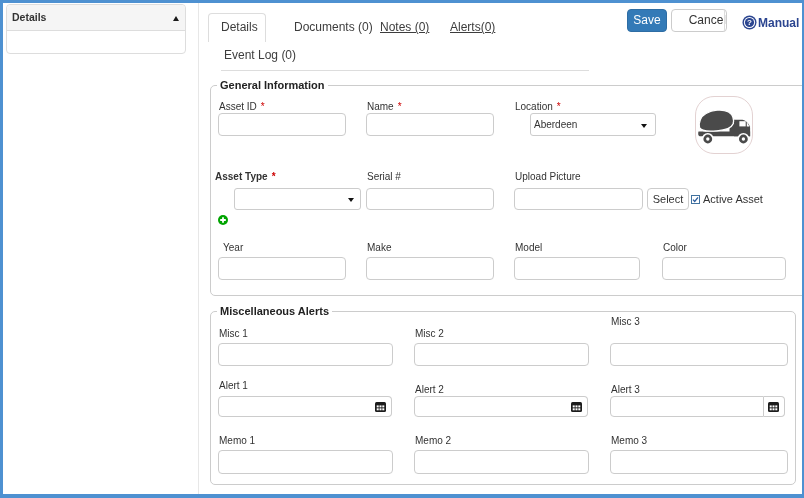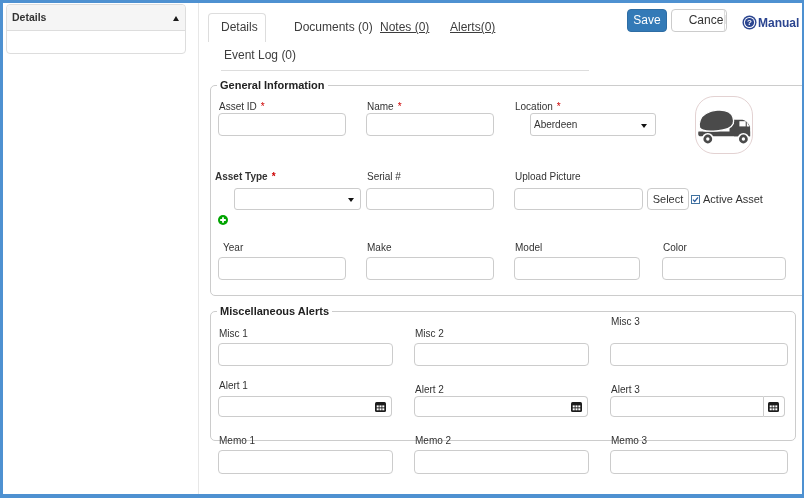--- a/index.html
+++ b/index.html
@@ -103,21 +103,21 @@
   <span class="lbl" style="left:12px; top:157px;">Year</span>
   <span class="lbl" style="left:156px; top:157px;">Make</span>
   <span class="lbl" style="left:304px; top:157px;">Model</span>
   <span class="lbl" style="left:452px; top:157px;">Color</span>
   <div class="inp" style="left:7px; top:171px; width:128px; height:23px;"></div>
   <div class="inp" style="left:155px; top:171px; width:128px; height:23px;"></div>
   <div class="inp" style="left:303px; top:171px; width:126px; height:23px;"></div>
   <div class="inp" style="left:451px; top:171px; width:124px; height:23px;"></div>
 </div>
 
-<div class="fs" style="left:207px; top:308px; width:586px; height:130px;padding-left:15px;">
+<div class="fs" style="left:207px; top:308px; width:586px; height:174px;padding-left:15px;">
   <span class="leg">Miscellaneous Alerts</span>
 
   <span class="lbl" style="left:8px; top:17px;">Misc 1</span>
   <span class="lbl" style="left:204px; top:17px;">Misc 2</span>
   <span class="lbl" style="left:400px; top:5px;">Misc 3</span>
   <div class="inp" style="left:7px; top:31px; width:175px; height:23px;"></div>
   <div class="inp" style="left:203px; top:31px; width:175px; height:23px;"></div>
   <div class="inp" style="left:399px; top:31px; width:178px; height:23px;"></div>
 
   <span class="lbl" style="left:8px; top:69px;">Alert 1</span>

